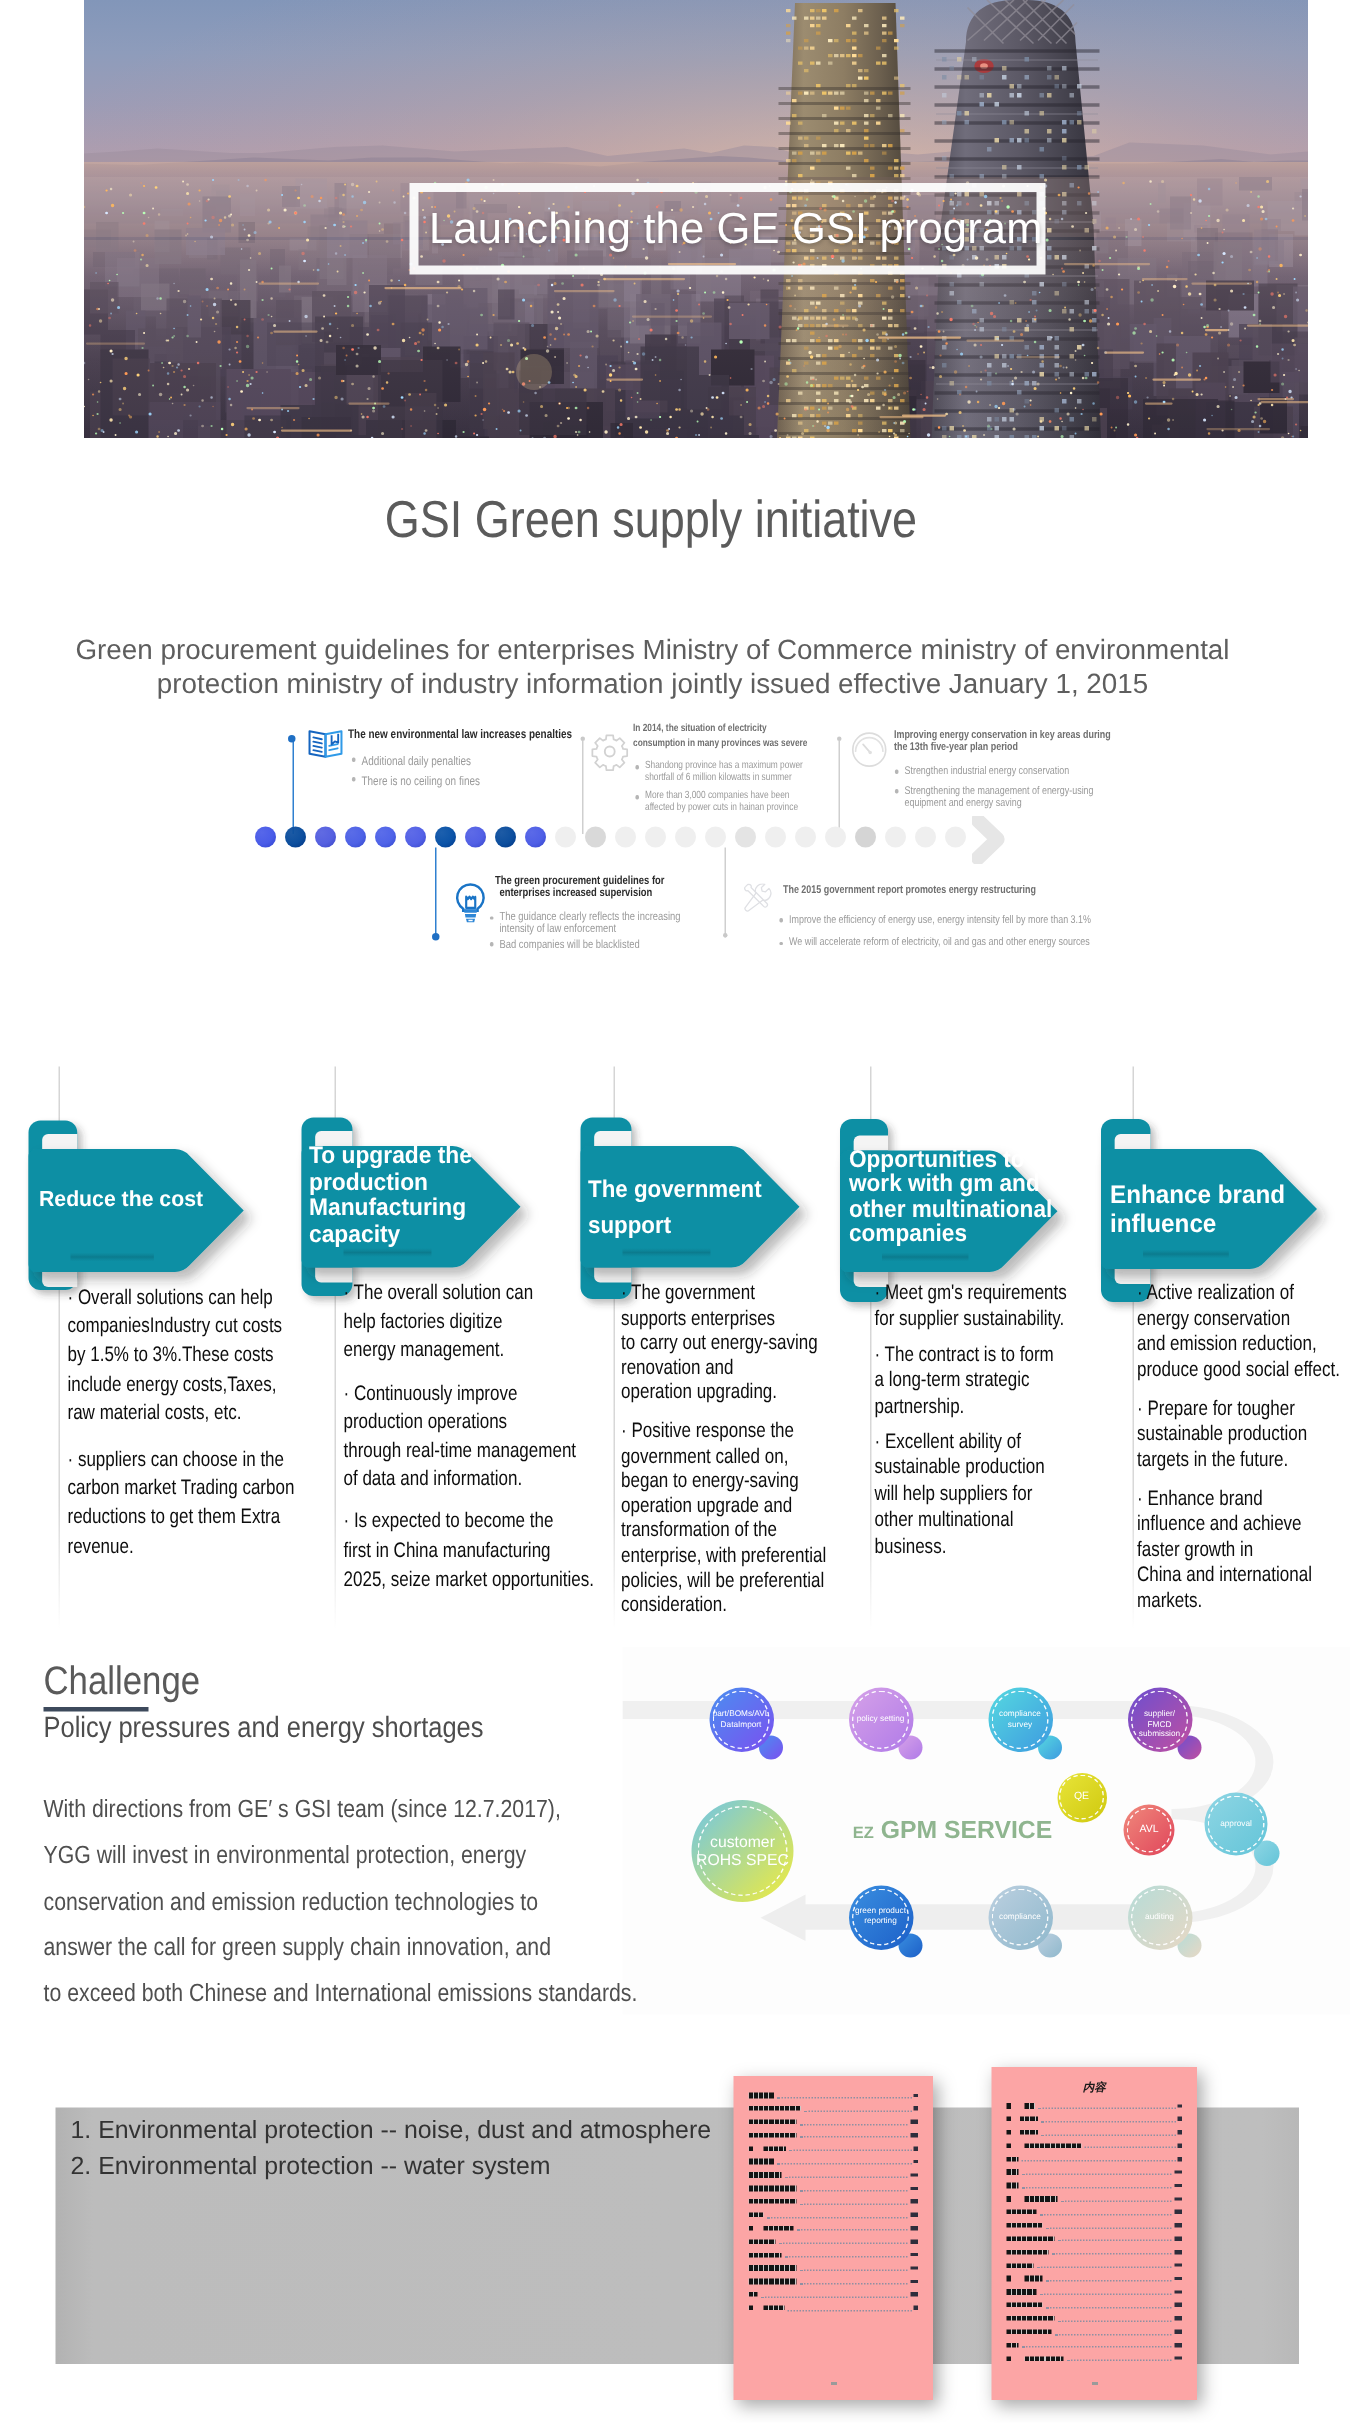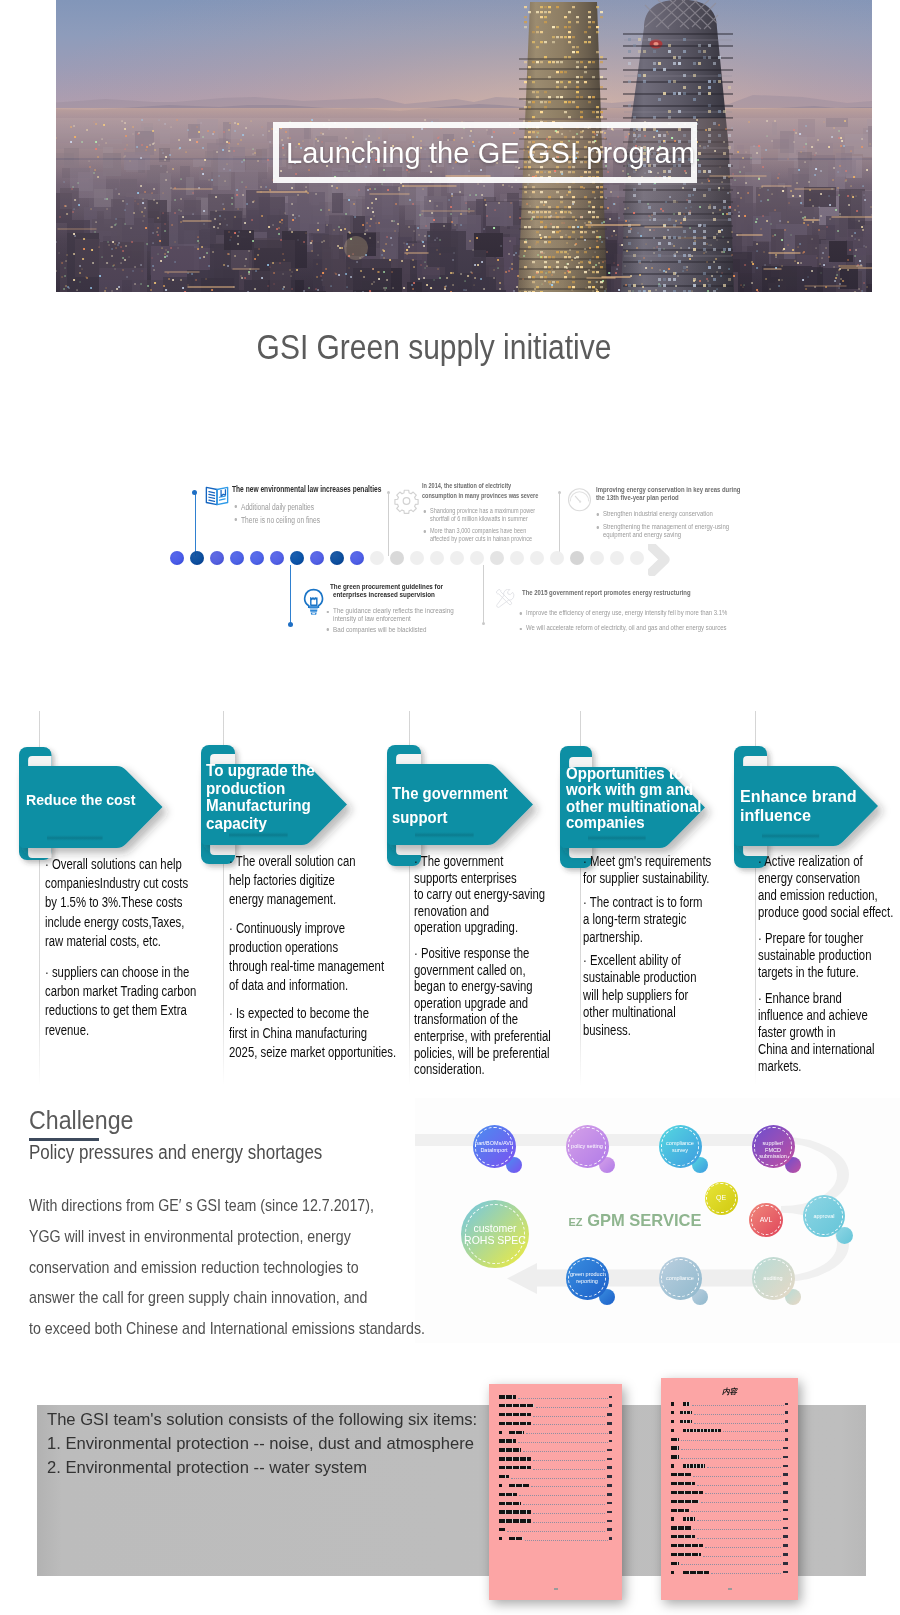--- a/index.html
+++ b/index.html
@@ -738,20 +738,21 @@
 <path d="M748 220h14M530 225h54M820 277h34M546 277h28" stroke="#ffc98c" stroke-width="1.5" stroke-linecap="round" opacity="0.7" fill="none"></path>
 <circle cx="845" cy="288" r="16" fill="#fff0c0" opacity=".32"></circle>
         <circle cx="845" cy="288" r="6" fill="#fff8e0" opacity=".55"></circle>
 <circle cx="300" cy="248" r="12" fill="#ffdfa0" opacity=".22"></circle>
       </svg>
     <div id="hero-frame"></div>
     <div id="hero-title">Launching the GE GSI program</div>
   </div>
 
   <div id="sect-title">GSI Green supply initiative</div>
+  <div id="intro">Green procurement guidelines for enterprises Ministry of Commerce ministry of environmental protection ministry of industry information jointly issued effective January 1, 2015</div>
 
   <div id="timeline">
 
     <div class="tl-stem" style="left:190.5px;top:494px;height:62px;"></div>
     <div class="tl-stem-dot" style="left:188px;top:490px;"></div>
     <div class="tl-stem g" style="left:384.3px;top:494px;height:62px;"></div>
     <div class="tl-stem-dot g" style="left:382.9px;top:490.5px;"></div>
     <div class="tl-stem g" style="left:555.3px;top:494px;height:62px;"></div>
     <div class="tl-stem-dot g" style="left:553.9px;top:490.5px;"></div>
     <div class="tl-stem" style="left:286.3px;top:565px;height:60px;"></div>
@@ -1114,21 +1115,20 @@
           <div class="lbl" style="top: 18.05px; font-size: 5.5px; line-height: 6.9px;">
             <div>auditing</div>
           </div>
         </div>
       </div>
     <div id="gpm-text"><span class="ez">EZ</span><span class="big"> GPM SERVICE</span></div>
   </div>
 
   <div id="band"></div>
   <div id="band-text">
-      <div>The GSI team's solution consists of the following six items:</div>
       <div>1. Environmental protection -- noise, dust and atmosphere</div>
       <div>2. Environmental protection -- water system</div>
     </div>
   <div id="docs">
       <div class="docpg" style="left: 489px; top: 1384px; width: 133px; height: 216px;">
         <div class="toc-row" style="left: 10px; top: 11px; right: 10px;">
           <div class="toc-lbl" style="left: 0px; width: 17px;"></div>
           <div class="toc-dots" style="left: 18.5px; right: 4.1px;"></div>
           <div class="toc-num" style="right: 0px; width: 2.6px;"></div>
         </div>

